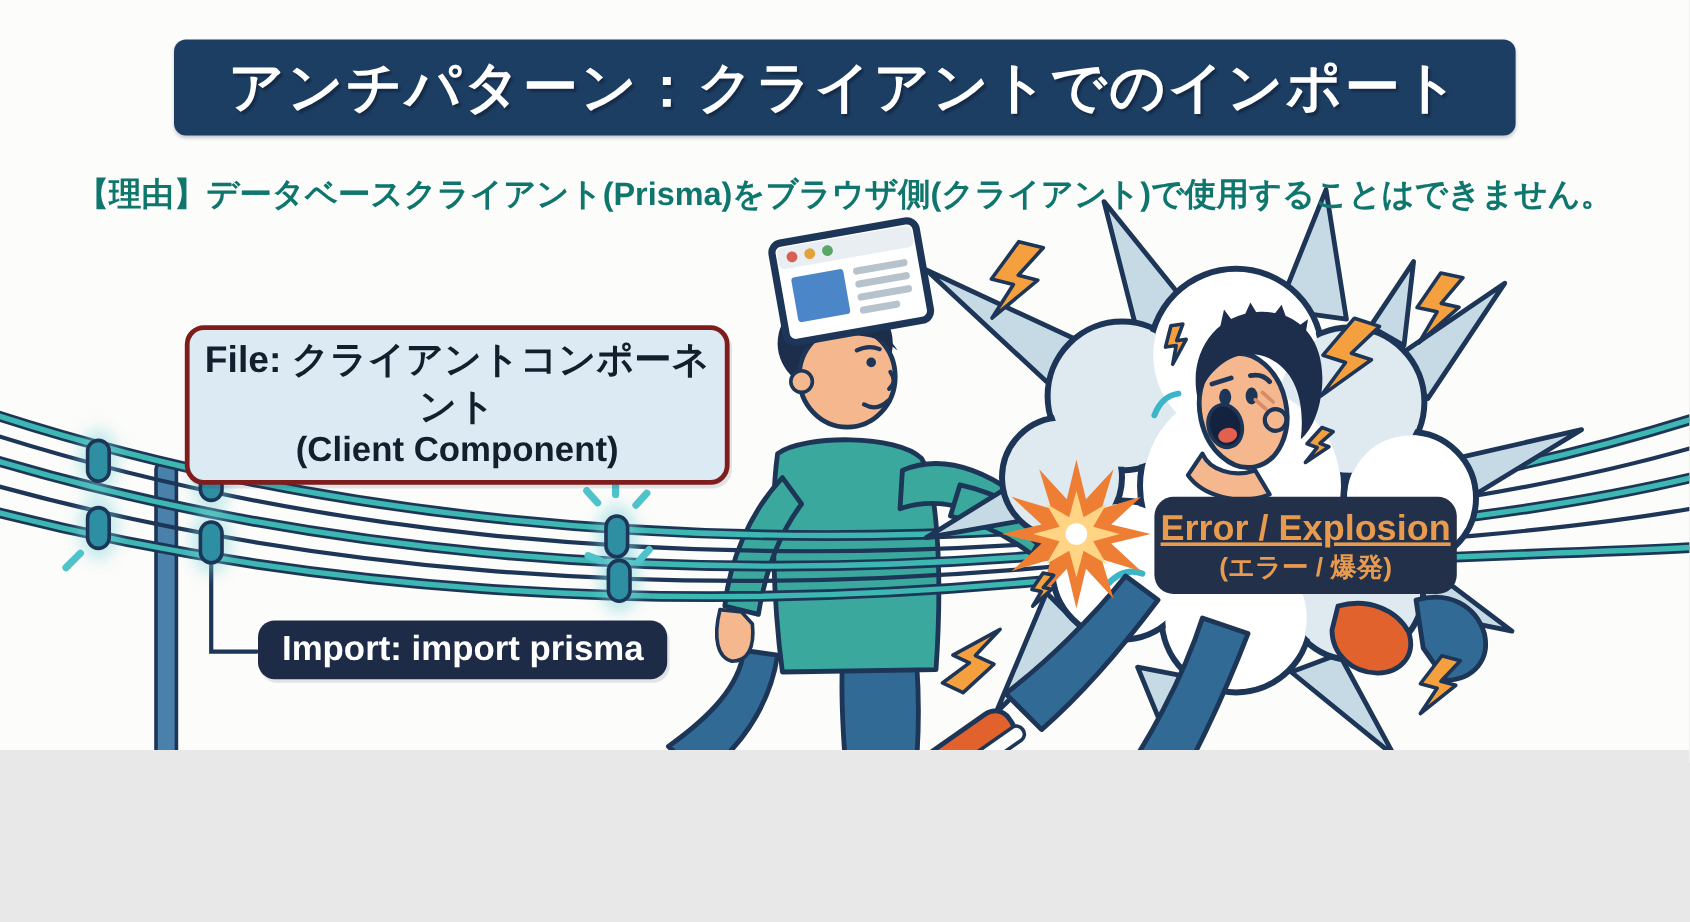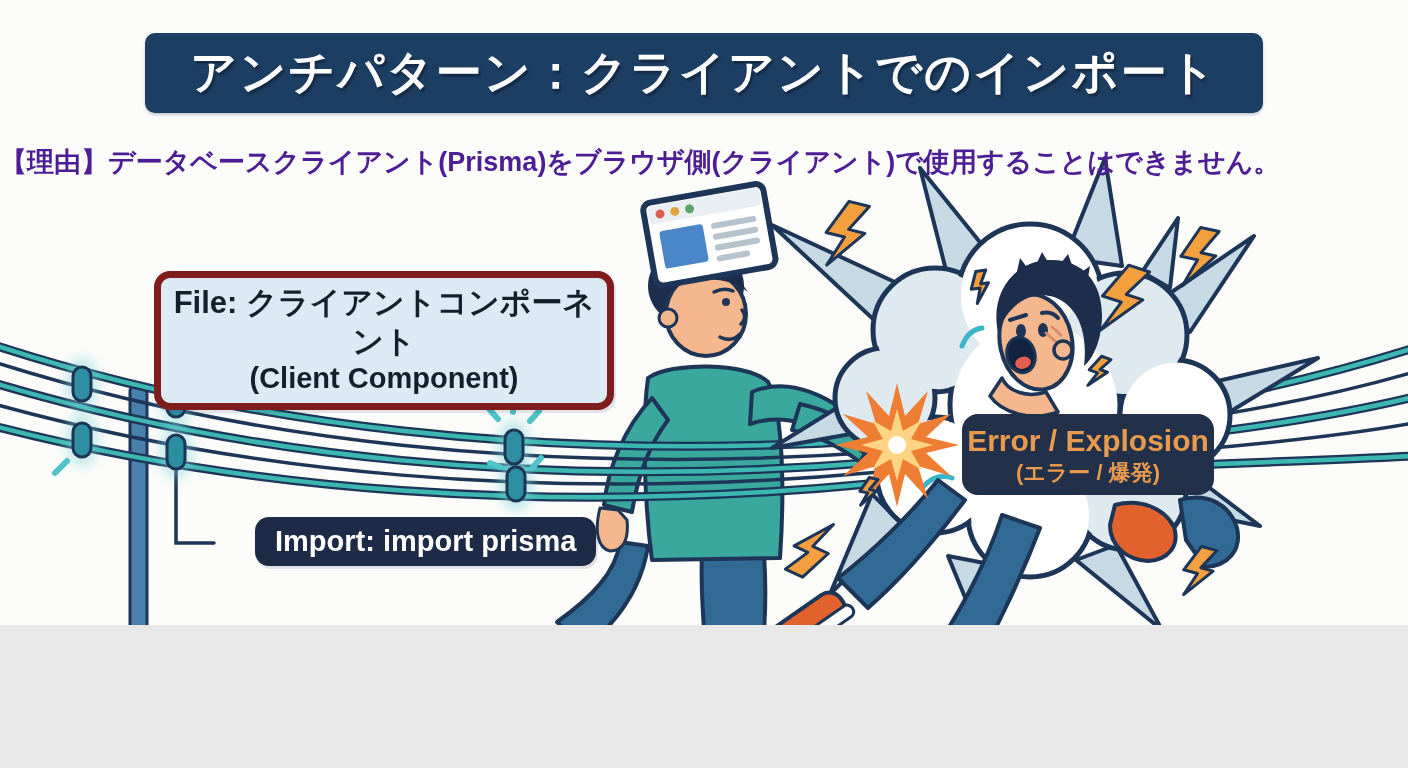--- a/index.html
+++ b/index.html
@@ -12,44 +12,43 @@
   .overlay{position:absolute;z-index:3;font-weight:800;}
   #title-banner{
     left:145px;top:33px;width:1118px;height:80px;
     background:#1d3e63;border-radius:10px;
     display:flex;align-items:center;justify-content:center;
     color:#ffffff;font-size:46px;letter-spacing:2px;
     text-shadow:2px 3px 2px rgba(10,20,35,.45);
     box-shadow:0 2px 3px rgba(29,53,87,.25);
   }
   #subtitle{
-    left:0;top:144px;width:1408px;
-    color:#4c1d95;font-size:27px;letter-spacing:0px;
+    left:0;top:144px;width:1408px;text-align:center;
+    color:#0f766e;font-size:27px;letter-spacing:0px;
   }
   #file-box{
     left:154px;top:271px;width:446px;
-    background:#dceaf3;border:7px solid #7f1d1d;border-radius:16px;
+    background:#dceaf3;border:4px solid #7f1d1d;border-radius:16px;
     text-align:center;color:#141f2d;padding:6px 0 8px 0;
     box-shadow:2px 3px 0 rgba(29,53,87,.12);
   }
   #file-box .l1{font-size:31px;line-height:1.25;}
   #file-box .l2{font-size:29px;line-height:1.15;}
   #import-box{
     left:215px;top:517px;
     background:#1e2b47;border-radius:14px;color:#ffffff;
     font-size:29px;padding:8px 20px;
     box-shadow:2px 3px 0 rgba(29,53,87,.12);
-    margin-left:40px;
   }
   #error-box{
     left:962px;top:414px;width:252px;
     background:#223049;border-radius:16px;color:#e89a4e;
     text-align:center;padding:8px 0 10px 0;
   }
-  #error-box .l1{font-size:30px;line-height:1.25;}
+  #error-box .l1{font-size:30px;line-height:1.25;text-decoration:underline;}
   #error-box .l2{font-size:22px;line-height:1.15;}
 </style>
 </head>
 <body>
 
 <div class="stage">
 
   <svg width="1408" height="768" viewBox="0 0 1408 768">
     <defs>
       <path id="bolt" d="M-4,-32 L16,-32 L2,-6 L18,-6 L-10,32 L0,2 L-18,2 Z" fill="#f4a03e" stroke="#1d3557" stroke-width="3" stroke-linejoin="round" vector-effect="non-scaling-stroke"></path>

